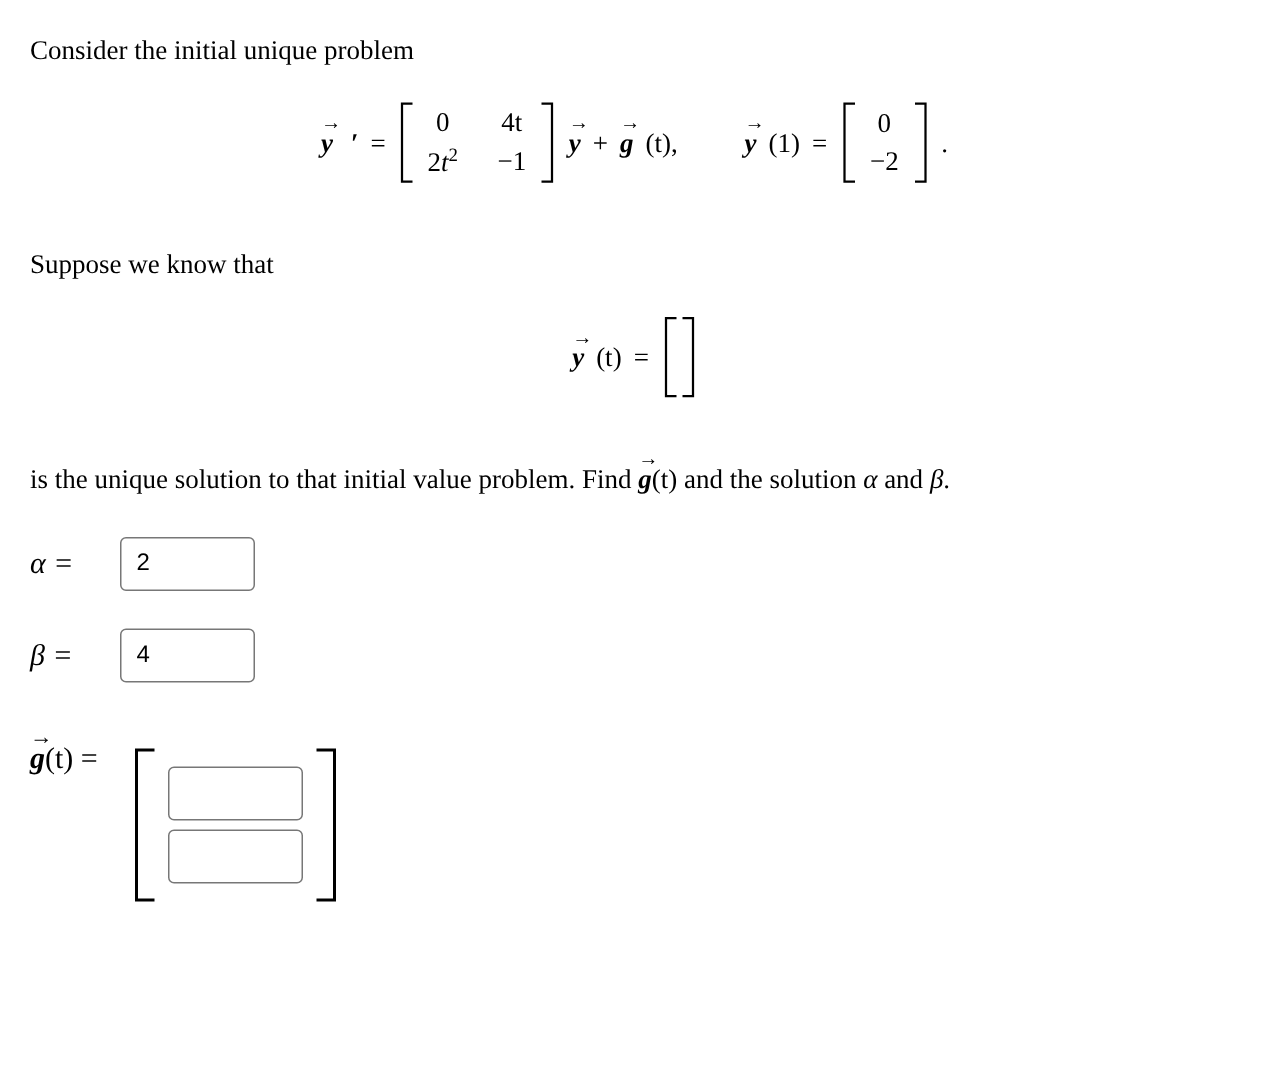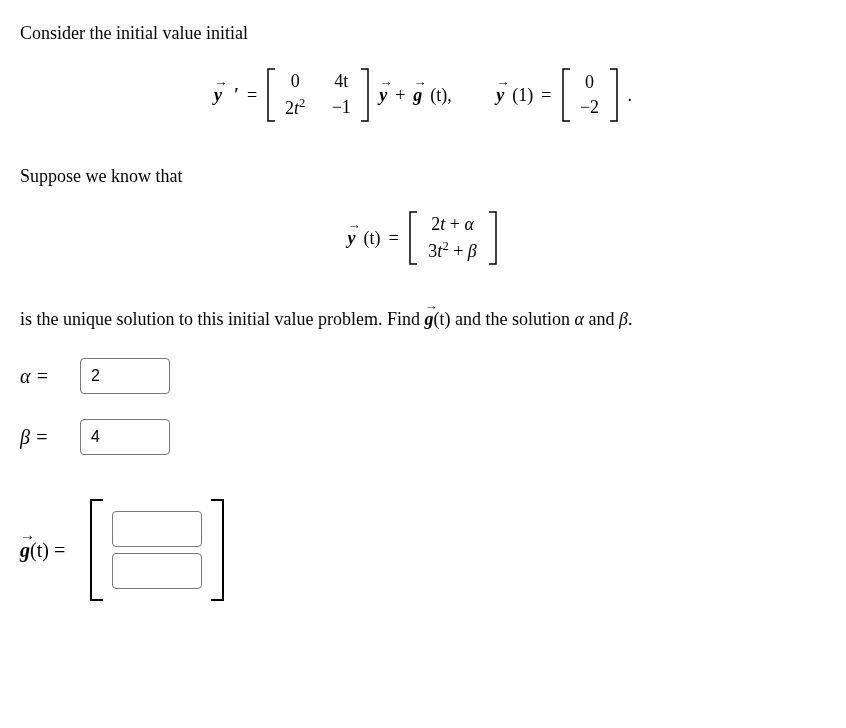--- a/index.html
+++ b/index.html
@@ -58,21 +58,20 @@
       padding: 6px 10px;
       font-size: 16px;
       height: 36px;
       width: 90px;
     }
     .vector-input {
       width: 270px;
     }
     .g-row {
       display: flex;
-      align-items: center;
       margin-top: 40px;
     }
     .g-label {
       font-family: 'Times New Roman', serif;
       font-size: 20px;
       margin-right: 20px;
     }
     .bracket-container {
       display: flex;
       align-items: center;
@@ -125,21 +124,21 @@
       align-items: center;
       margin: 0 20px;
     }
     sup {
       font-size: 0.7em;
     }
   </style>
 </head>
 <body>
 
-<div class="problem-text">Consider the initial value initial</div>
+<div class="problem-text">Consider the initial unique problem</div>
 
 <div class="equation-block">
   <span class="eq-group">
     <span class="eq-spacing">
       <span class="bold-italic vec-arrow" style="margin-right:2px;"><span>y</span></span>
         <span class="bold-italic" style="font-style:normal;margin-left:2px;">′</span>
       <span>=</span>
       <span class="matrix-display">
         <svg class="bracket-svg-sm" viewBox="0 0 12 56">
             <path d="M10 2 L3 2 L3 54 L10 54" stroke="#000" stroke-width="1.5" fill="none"></path>
@@ -194,37 +193,29 @@
 
 <div class="equation-block">
   <span class="eq-spacing">
     <span class="bold-italic vec-arrow"><span>y</span></span>
       <span style="font-style:normal;">(t)</span>
     <span>=</span>
     <span class="matrix-display">
       <svg class="bracket-svg-sm" viewBox="0 0 12 56">
           <path d="M10 2 L3 2 L3 54 L10 54" stroke="#000" stroke-width="1.5" fill="none"></path>
         </svg>
-      <span class="matrix-content">
-        <span class="matrix-row">
-            <span class="matrix-cell" style="min-width:60px;font-style:normal;">2<i>t</i> + <i>α</i></span>
-          </span>
-        <span class="matrix-row">
-            <span class="matrix-cell" style="min-width:60px;font-style:normal;">3<i>t</i><sup>2</sup> + <i>β</i></span>
-          </span>
-      </span>
       <svg class="bracket-svg-sm" viewBox="0 0 12 56">
           <path d="M2 2 L9 2 L9 54 L2 54" stroke="#000" stroke-width="1.5" fill="none"></path>
         </svg>
     </span>
   </span>
 </div>
 
 <div class="problem-text">
-  <span>is the unique solution to this initial value problem. Find </span><span class="bold-italic vec-arrow inline-math"><span>g</span></span><span class="inline-math">(t)</span><span> and the solution </span><span class="inline-math" style="font-style:italic;">α</span><span> and </span><span class="inline-math" style="font-style:italic;">β</span><span>.</span>
+  <span>is the unique solution to that initial value problem. Find </span><span class="bold-italic vec-arrow inline-math"><span>g</span></span><span class="inline-math">(t)</span><span> and the solution </span><span class="inline-math" style="font-style:italic;">α</span><span> and </span><span class="inline-math" style="font-style:italic;">β</span><span>.</span>
 </div>
 
 <div class="answer-row">
   <span class="answer-label">α =</span>
   <input type="text" value="2" style="">
 </div>
 
 <div class="answer-row">
   <span class="answer-label">β =</span>
   <input type="text" value="4" style="">

